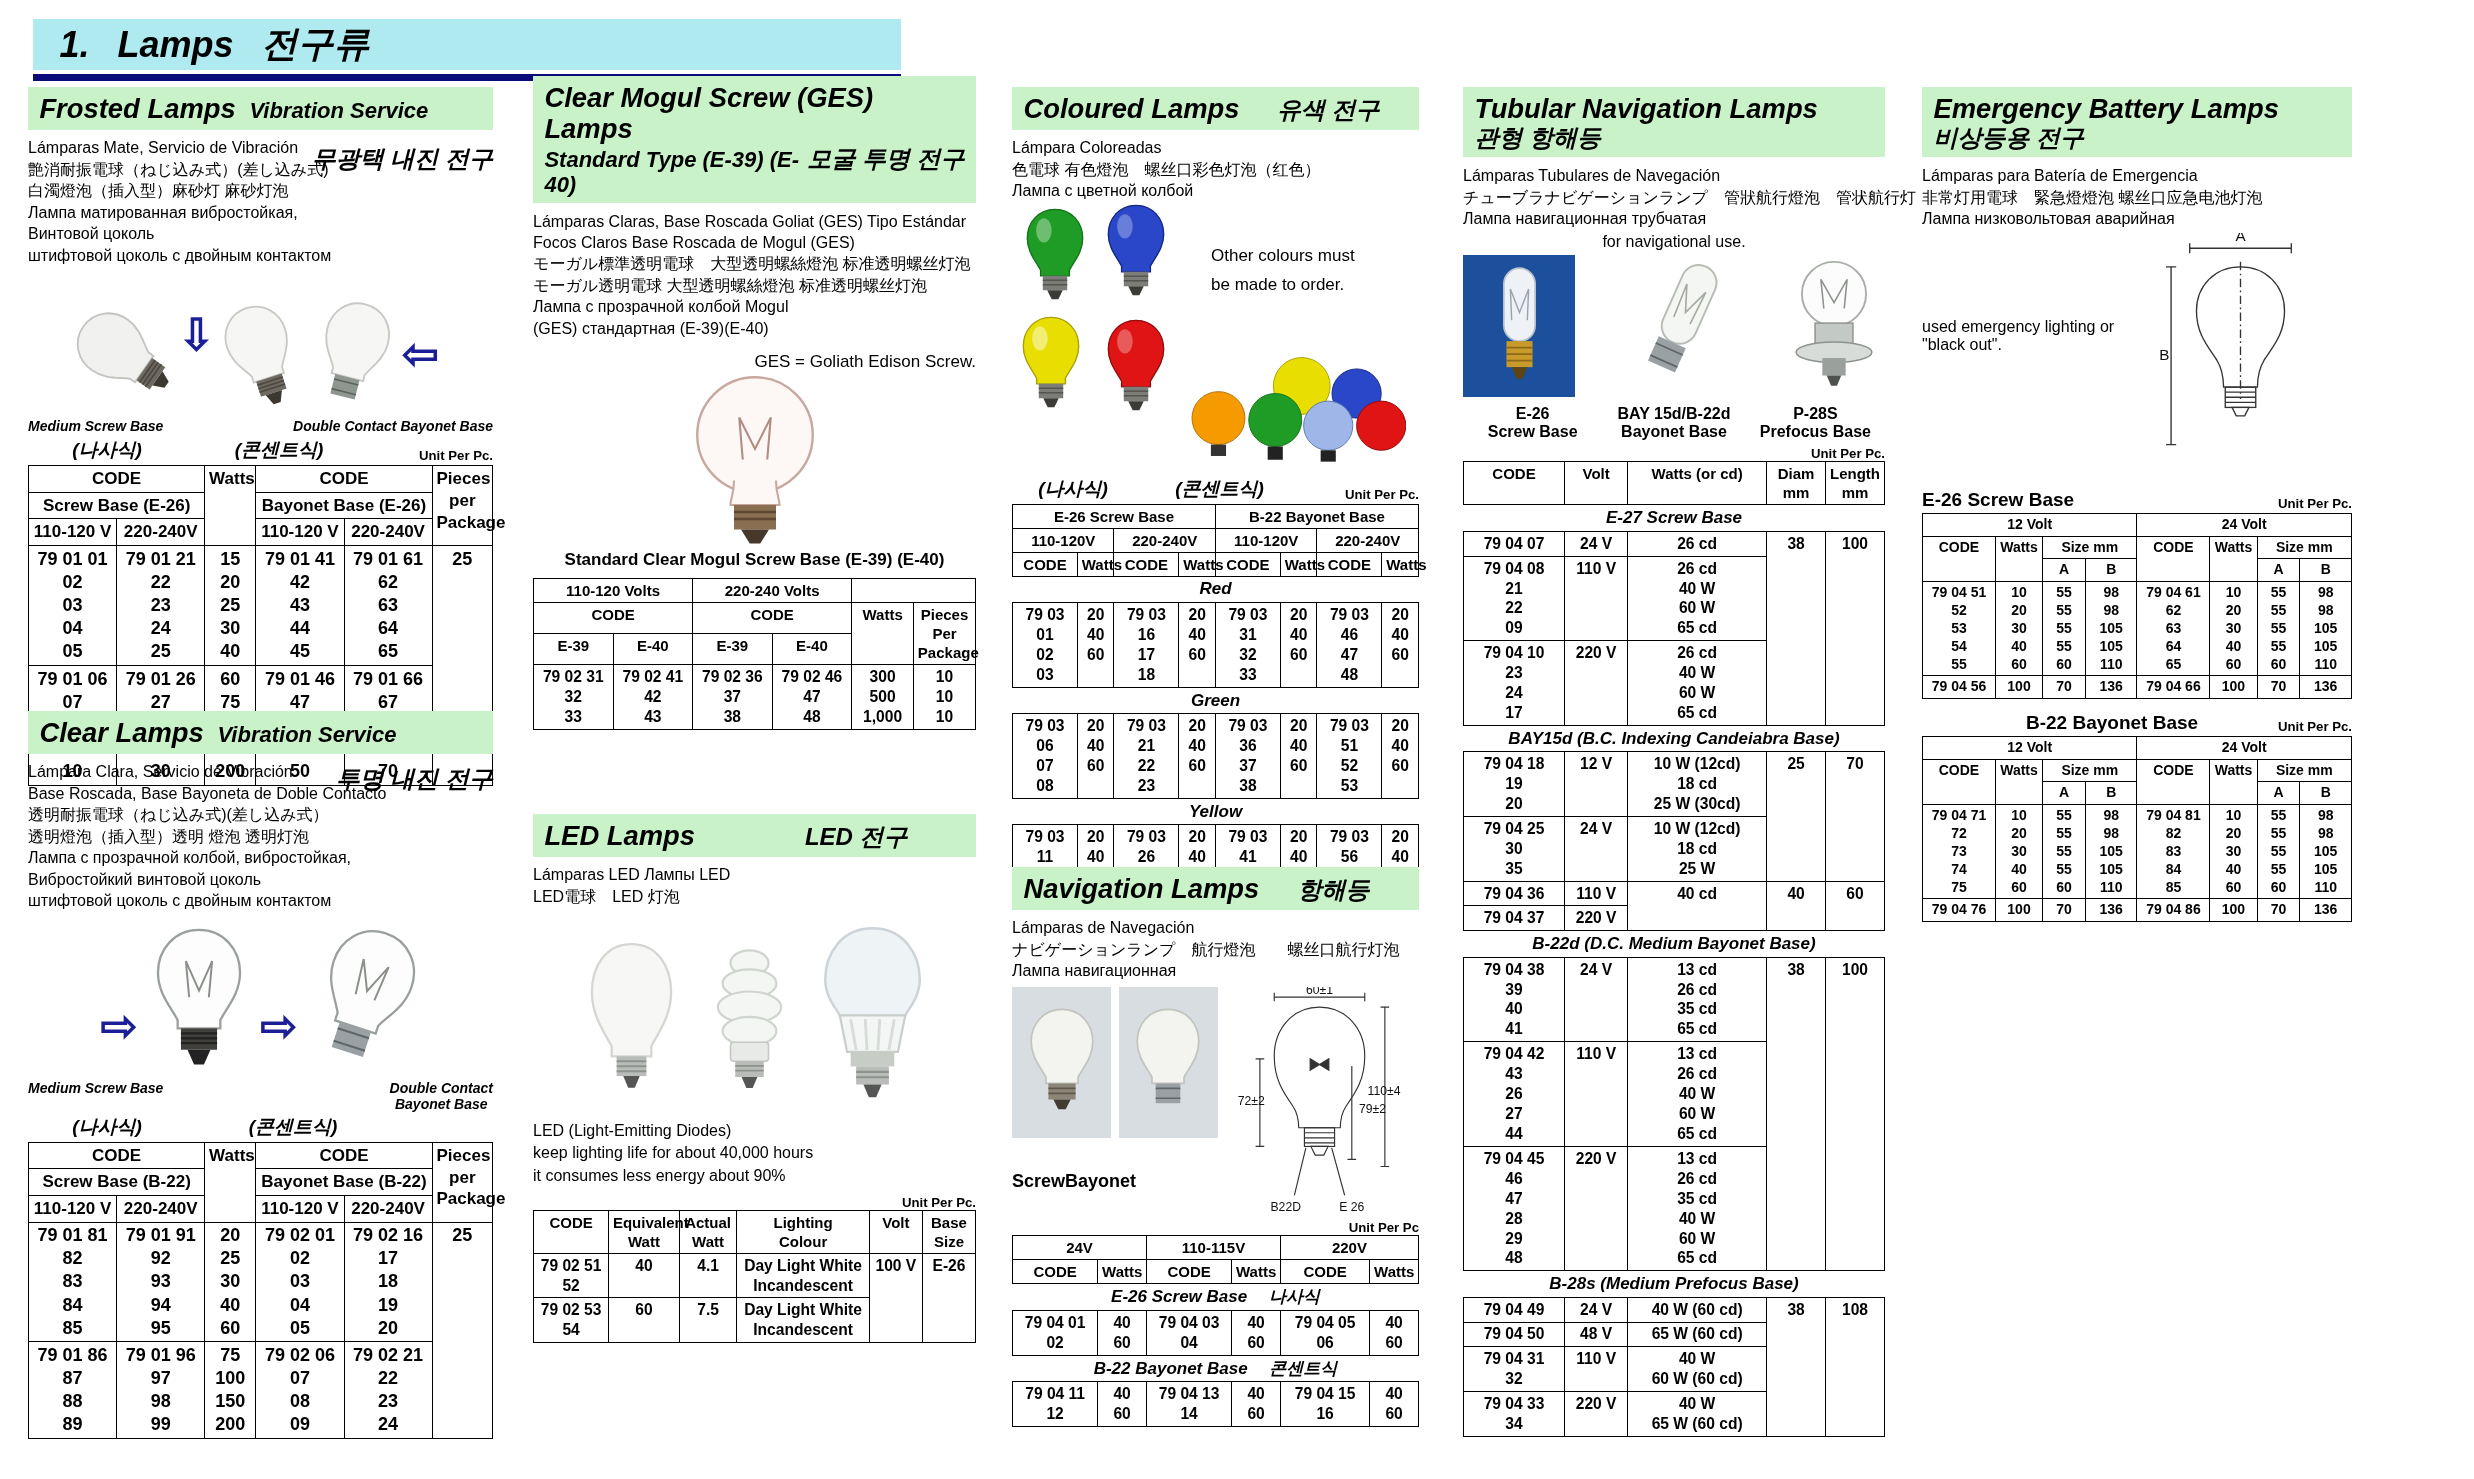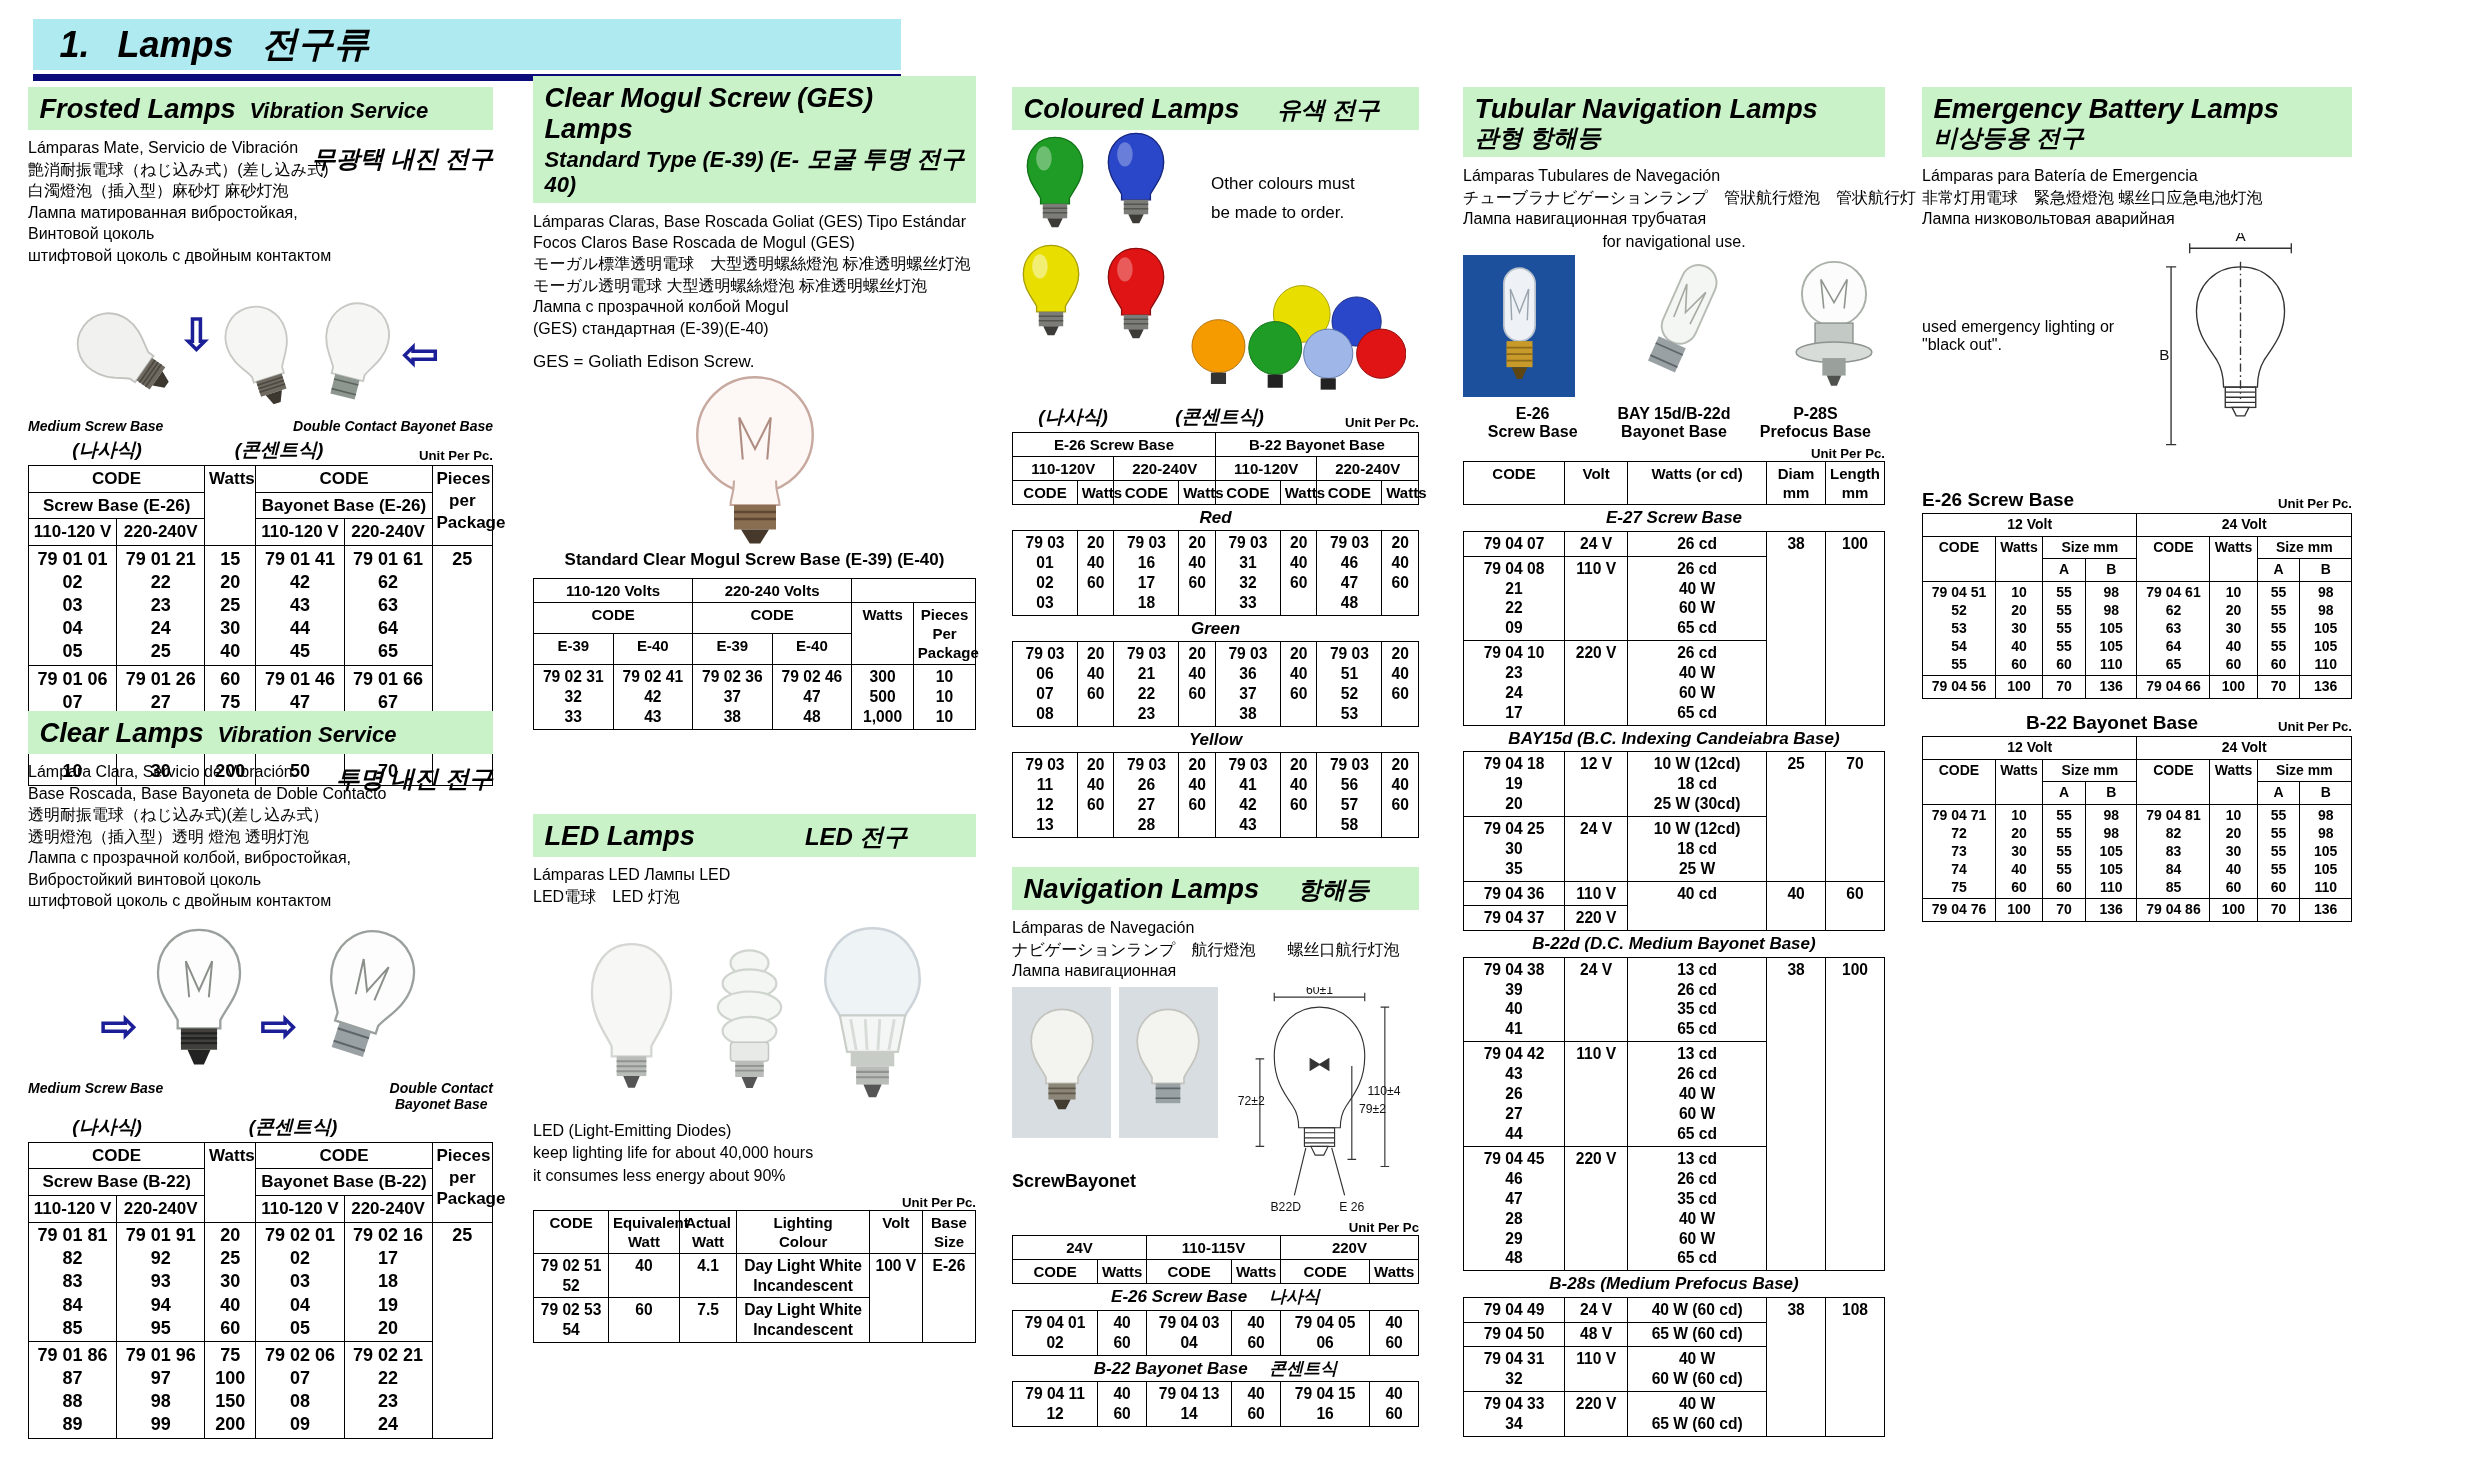--- a/index.html
+++ b/index.html
@@ -324,21 +324,21 @@
       </div>
     </div>
     <div class="desc">
       <div>Lámparas Claras, Base Roscada Goliat (GES) Tipo Estándar</div>
       <div>Focos Claros Base Roscada de Mogul (GES)</div>
       <div>モーガル標準透明電球　大型透明螺絲燈泡 标准透明螺丝灯泡</div>
       <div>モーガル透明電球 大型透明螺絲燈泡 标准透明螺丝灯泡</div>
       <div>Лампа с прозрачной колбой Mogul</div>
       <div>(GES) стандартная (E-39)(E-40)</div>
     </div>
-    <div class="note" style="text-align:left;margin-top:13.2px;font-size:17px">GES = Goliath Edison Screw.</div>
+    <div class="note" style="text-align:right;margin-top:13.2px;font-size:17px">GES = Goliath Edison Screw.</div>
     <div style="text-align:center">
       <svg width="142" height="175" viewBox="0 0 80 100">
         <circle cx="40" cy="36" r="33" fill="#fdf8f6" stroke="#c7a9a0" stroke-width="1.4"></circle>
         <path d="M28 62 C28 70 26 72 26 76 L54 76 C54 72 52 70 52 62" fill="#fdf8f6" stroke="#c7a9a0" stroke-width="1.2"></path>
         <path d="M33 50 L31 26 L40 44 L49 26 L47 50" fill="none" stroke="#b08d82" stroke-width="1.2"></path>
         <rect x="28" y="76" width="24" height="14" fill="#8a6e52"></rect>
         <path d="M28 80 h24 M28 84 h24" stroke="#5e4733" stroke-width="1.4"></path>
         <path d="M32 90 h16 l-5 8 h-6 Z" fill="#46382a"></path>
       </svg>
     </div>
@@ -482,20 +482,25 @@
 Incandescent</td>
           </tr>
         </tbody>
     </table>
   </div>
 
   <div class="sec" id="sec-coloured" style="left:1012px;top:87px;width:407px">
     <div class="ghead" style="display:flex;justify-content:space-between;align-items:baseline">
       <span class="en">Coloured Lamps</span>
       <span class="krtitle" style="margin-right:28px">유색 전구</span>
+    </div>
+    <div class="desc">
+      <div>Lámpara Coloreadas</div>
+      <div>色電球 有色燈泡　螺丝口彩色灯泡（红色）</div>
+      <div>Лампа с цветной колбой</div>
     </div>
     <div style="position:relative;height:274px">
       <svg width="74" height="102" viewBox="0 0 60 92" style="position:absolute;left:5.7px;top:3.8px">
         <path d="M30 3 C45 3 55 15 55 29 C55 42 47 50 43 58 L43 63 L17 63 L17 58 C13 50 5 42 5 29 C5 15 15 3 30 3 Z" stroke="#117217" stroke-width="1.2" fill="#1f9c26"></path>
         <ellipse cx="20" cy="22" rx="7" ry="11" fill="#ffffff" opacity="0.35"></ellipse>
         <rect x="19" y="63" width="22" height="13" fill="#7c7c78"></rect>
           <path d="M19 67 h22 M19 71 h22" stroke="#55544f" stroke-width="1.3"></path>
         <path d="M23 76 h14 l-4 8 h-6 Z" fill="#3c3b37"></path>
       </svg>
       <svg width="74" height="102" viewBox="0 0 60 92" style="position:absolute;left:87px;top:0">

